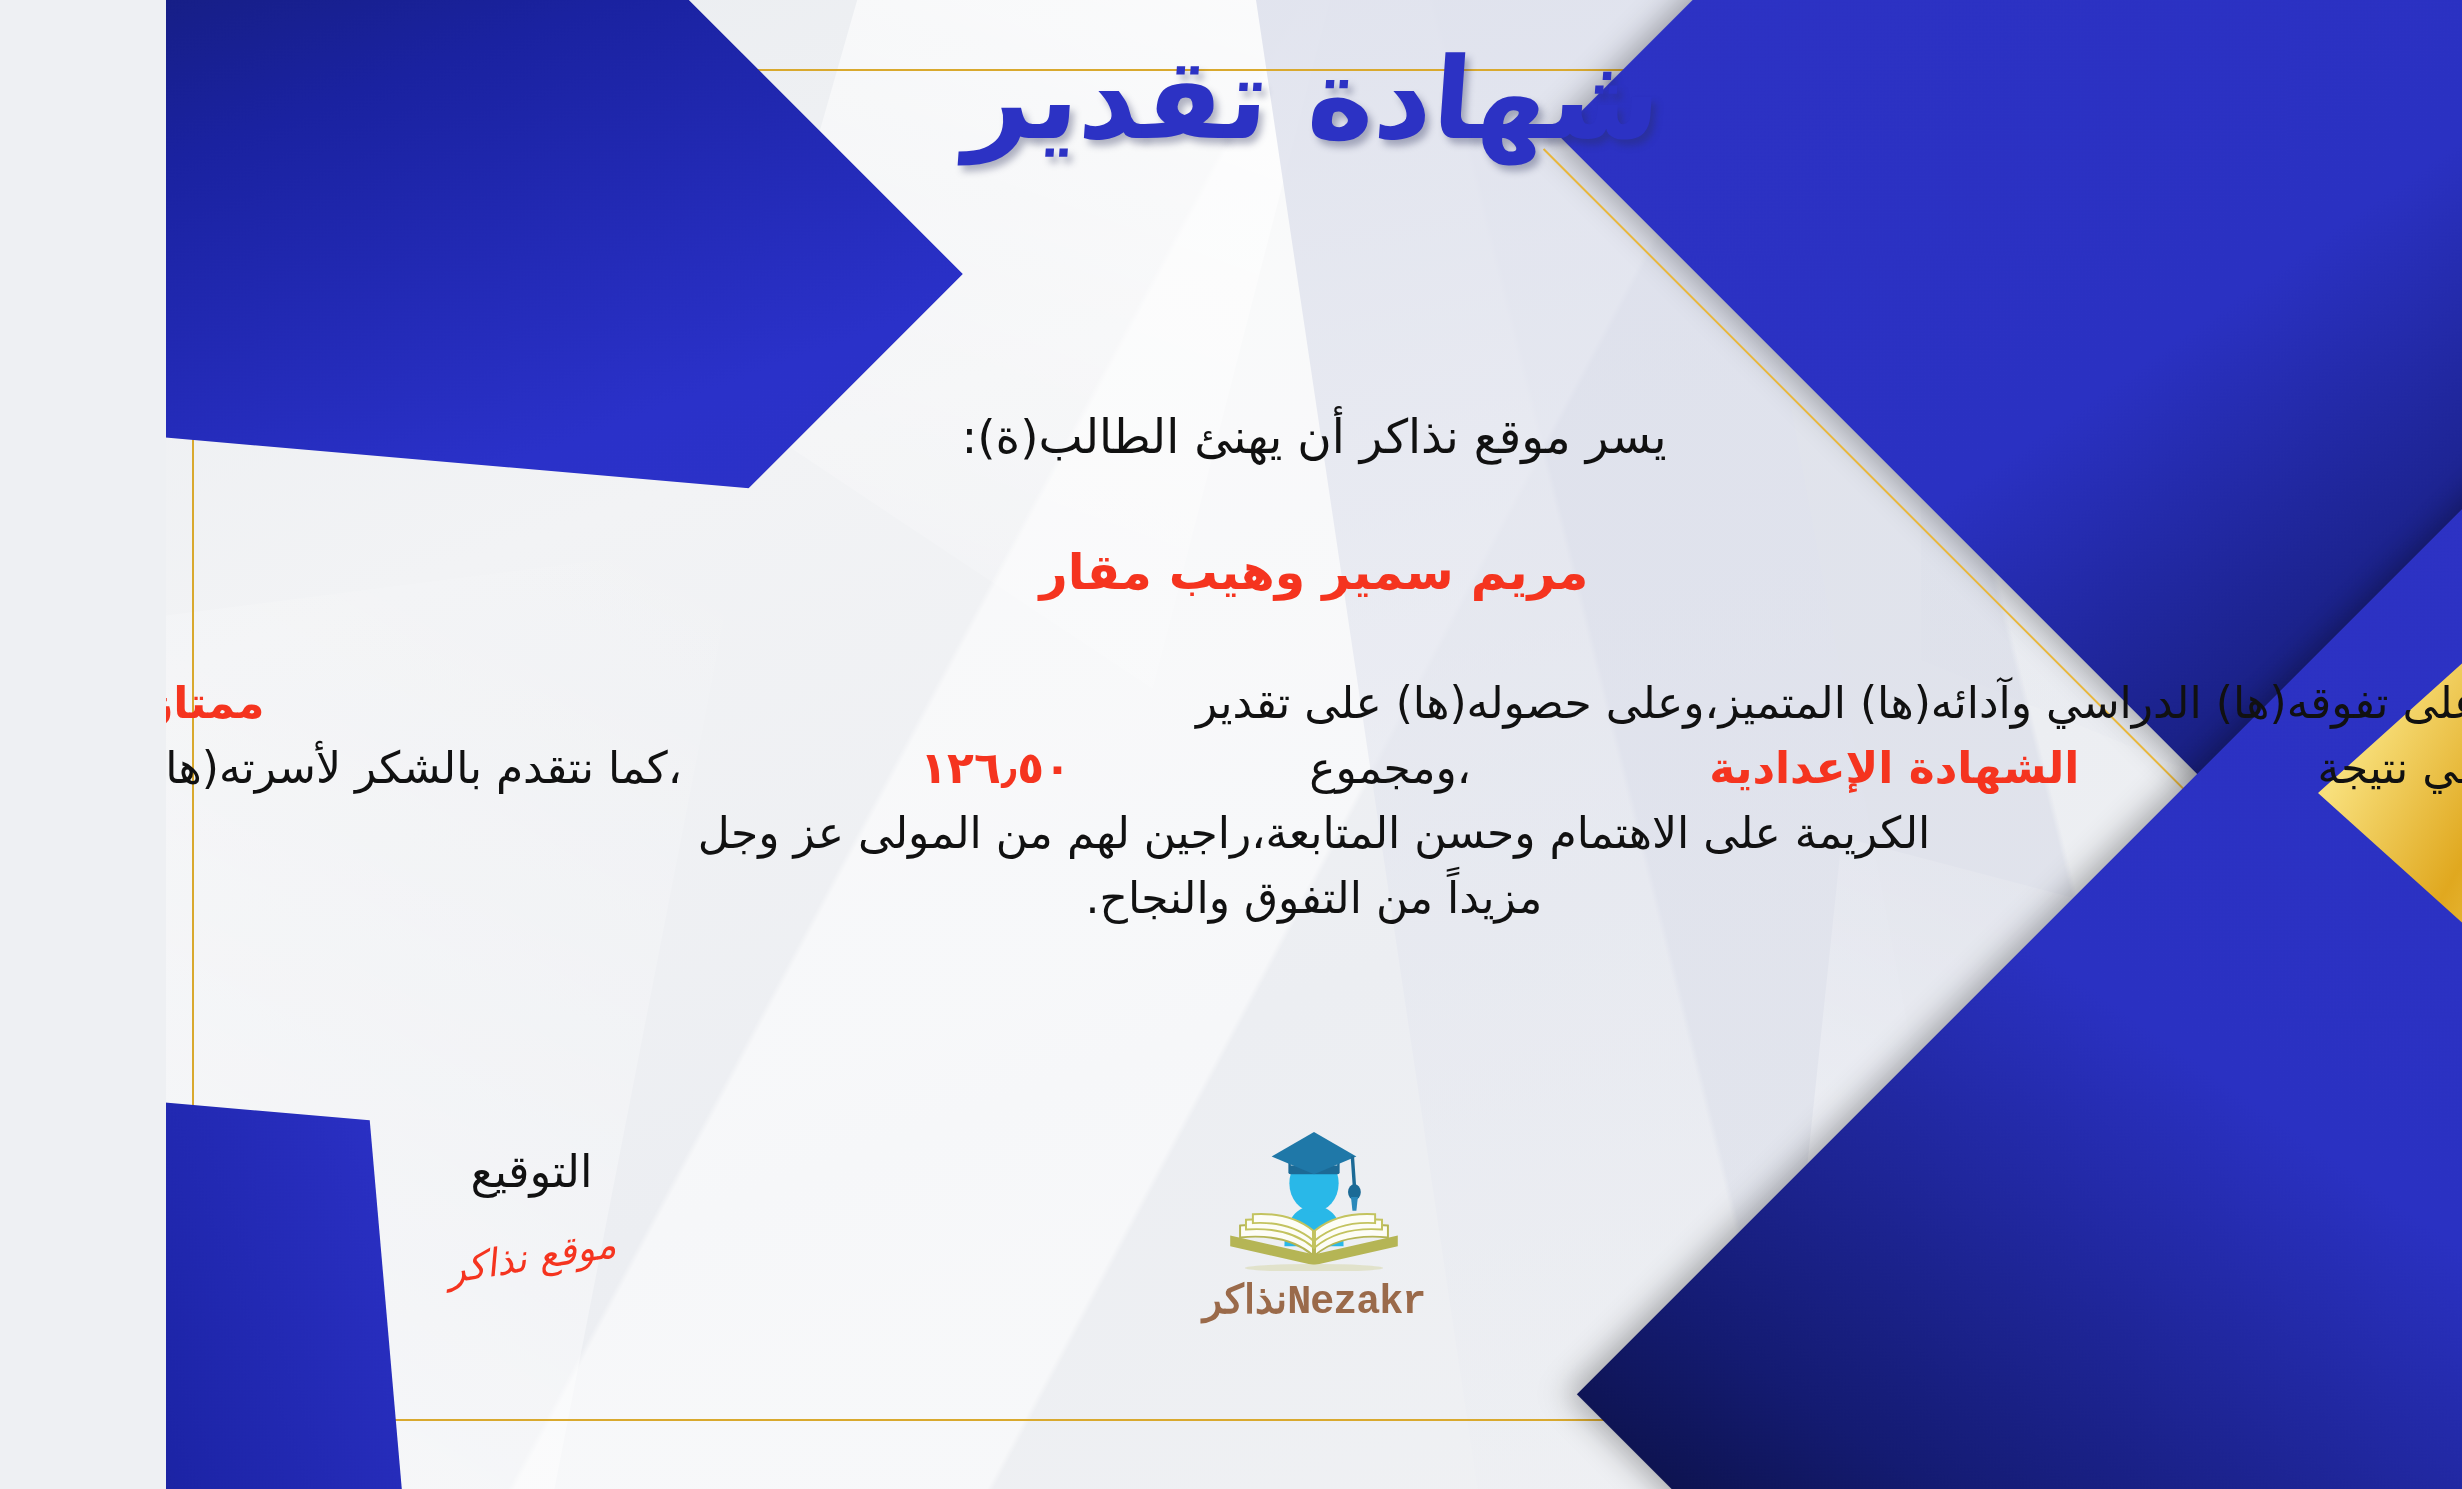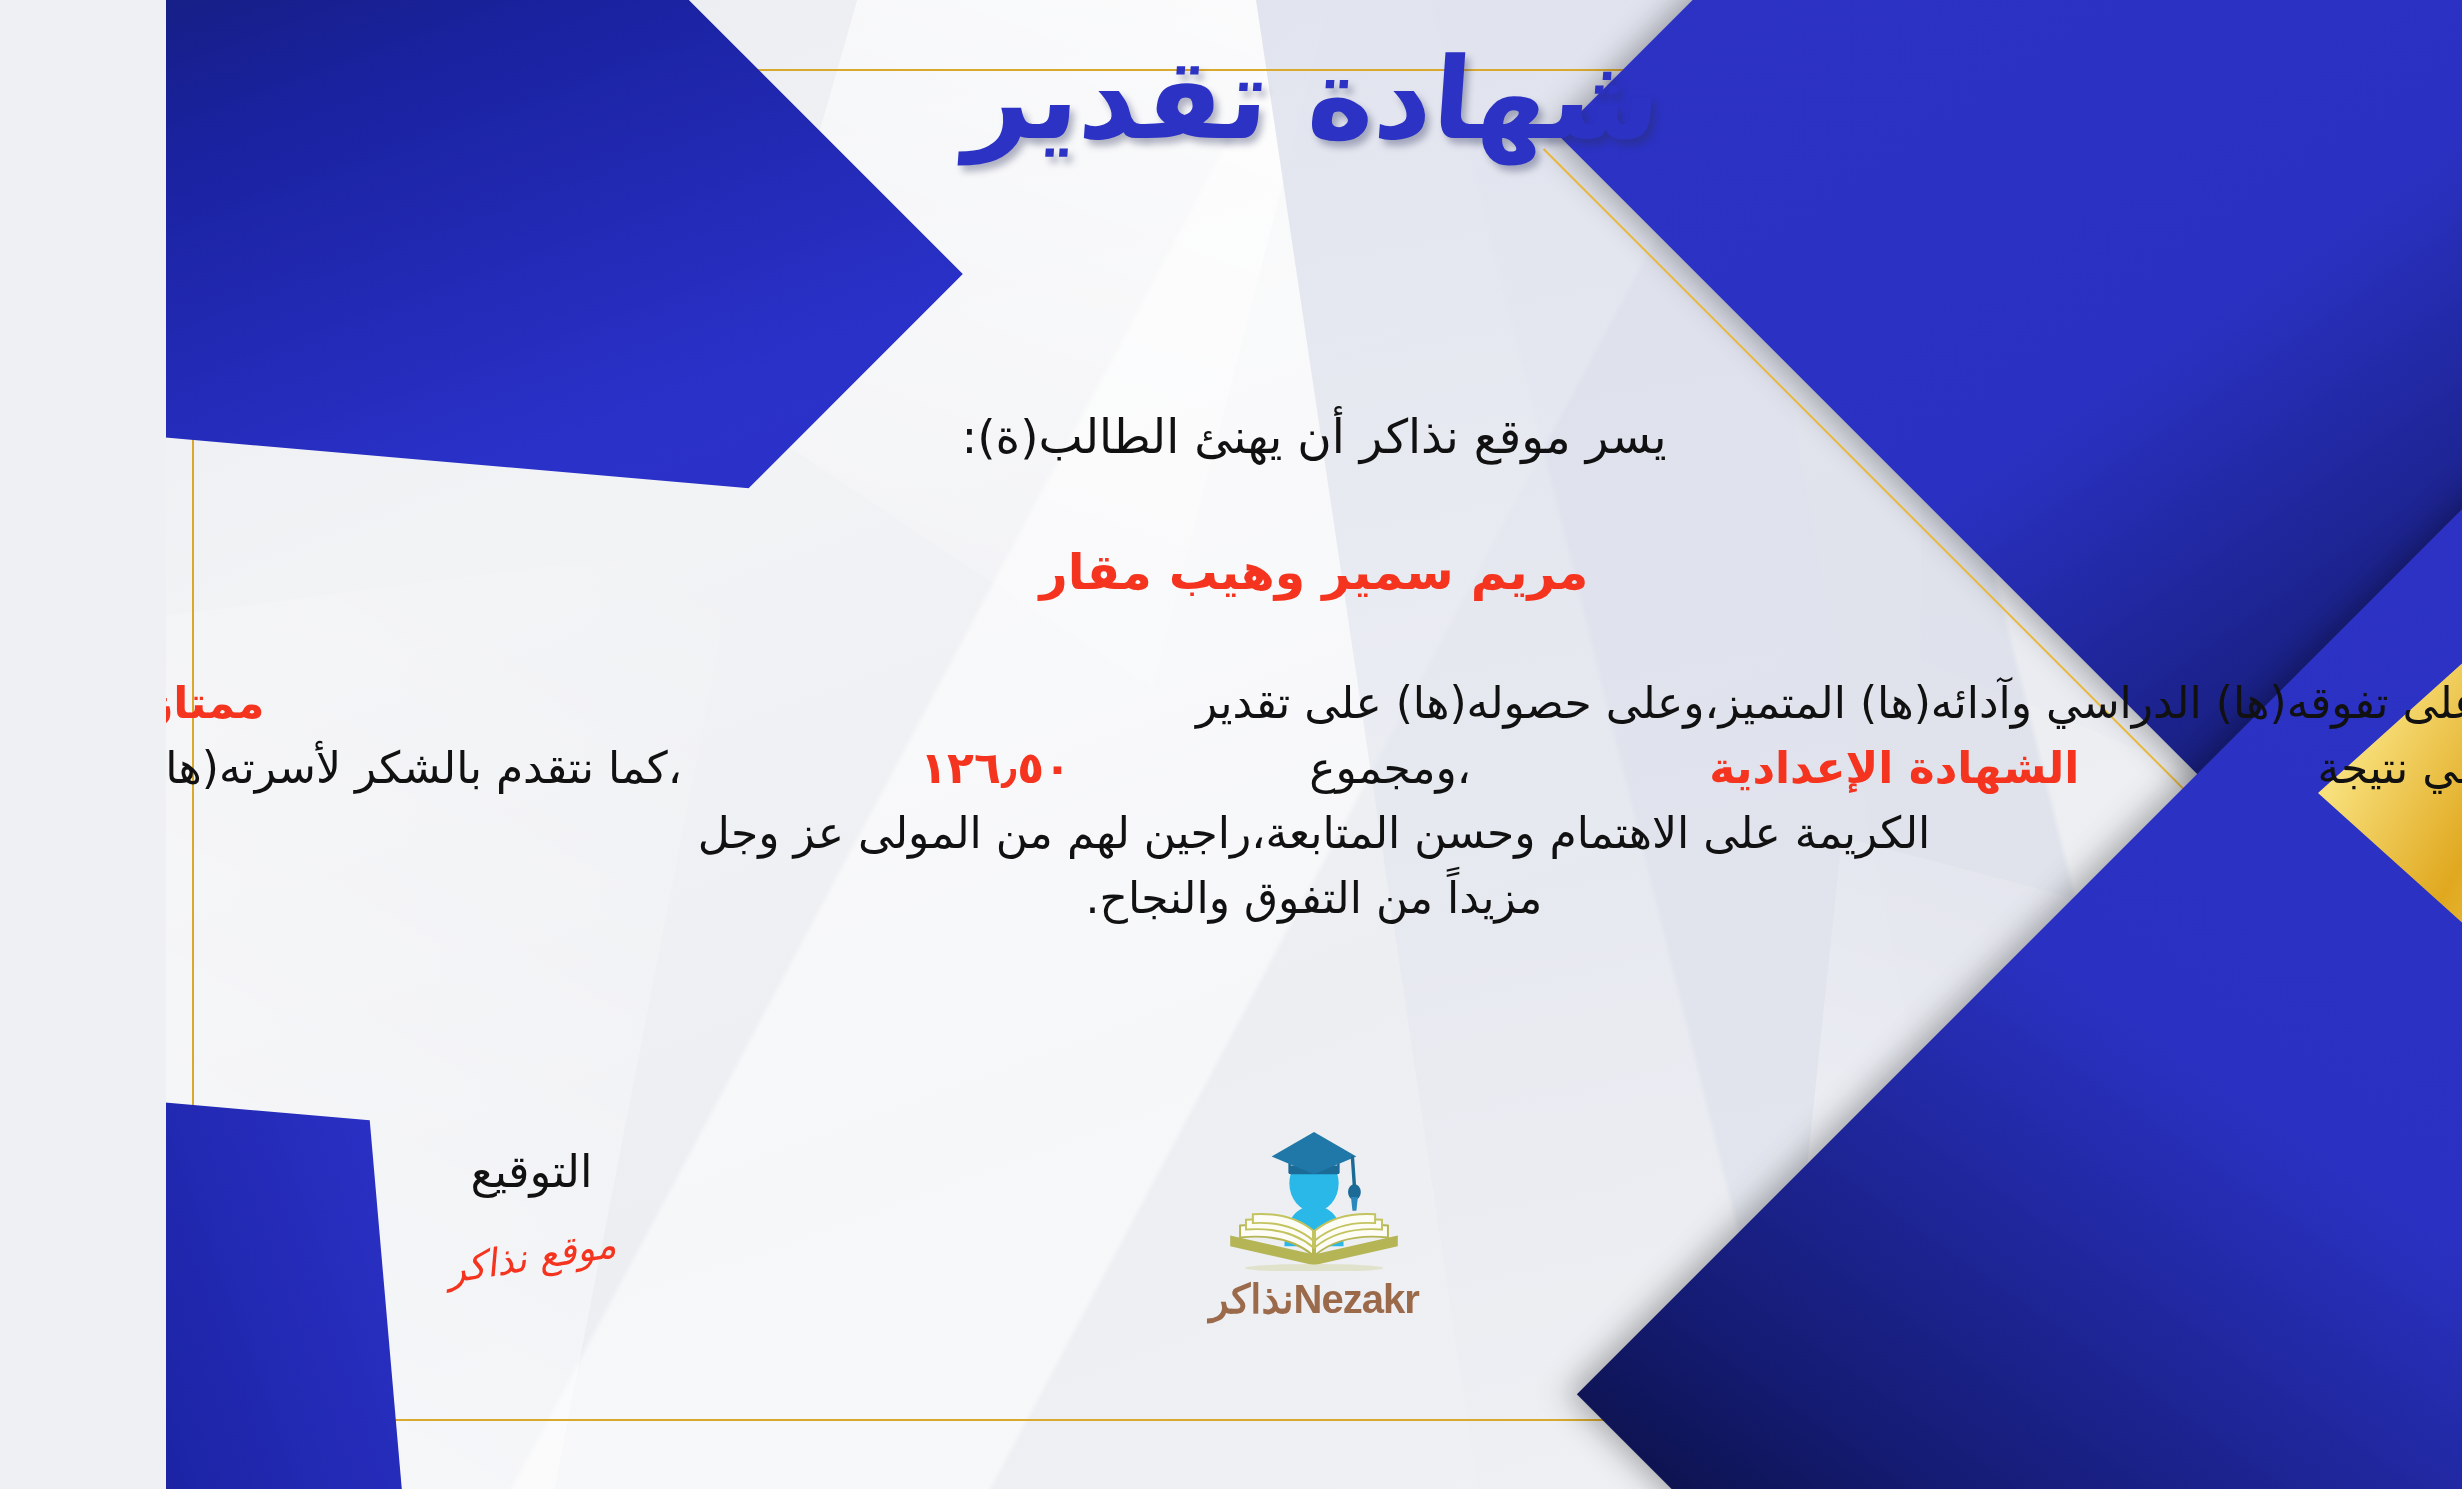--- a/index.html
+++ b/index.html
@@ -206,21 +206,21 @@
   .logo-text {
     margin-top:3.9px;
     font-size:40px;
     font-weight:700;
     color:#9a6a4a;
     font-family:"DejaVu Serif","Liberation Serif",serif;
     letter-spacing:-1px;
     white-space:nowrap;
     direction:rtl;
   }
-  .logo-text .lat { font-family:Liberation Sans, sans-serif; font-style:normal; }
+  .logo-text .lat { font-family:Liberation Mono, monospace; font-style:normal; }
 </style>
 </head>
 <body>
 
 <div class="cert">
 
   <div class="facet f1"></div>
   <div class="facet f2"></div>
   <div class="facet f3"></div>
   <div class="facet f4"></div>

